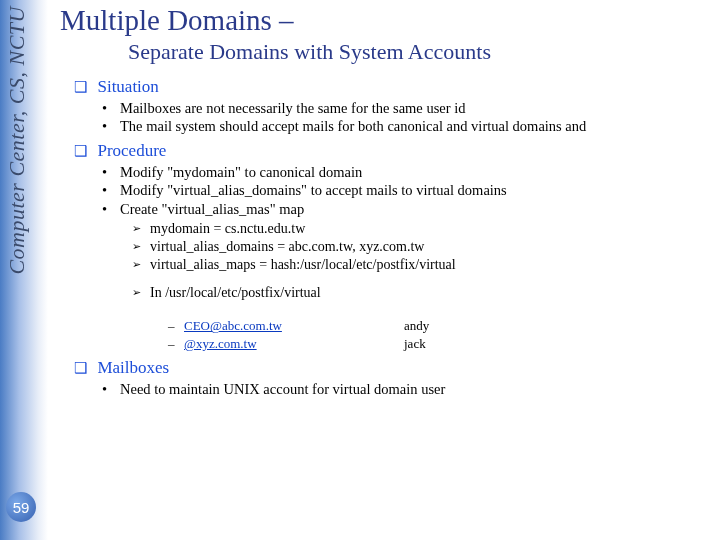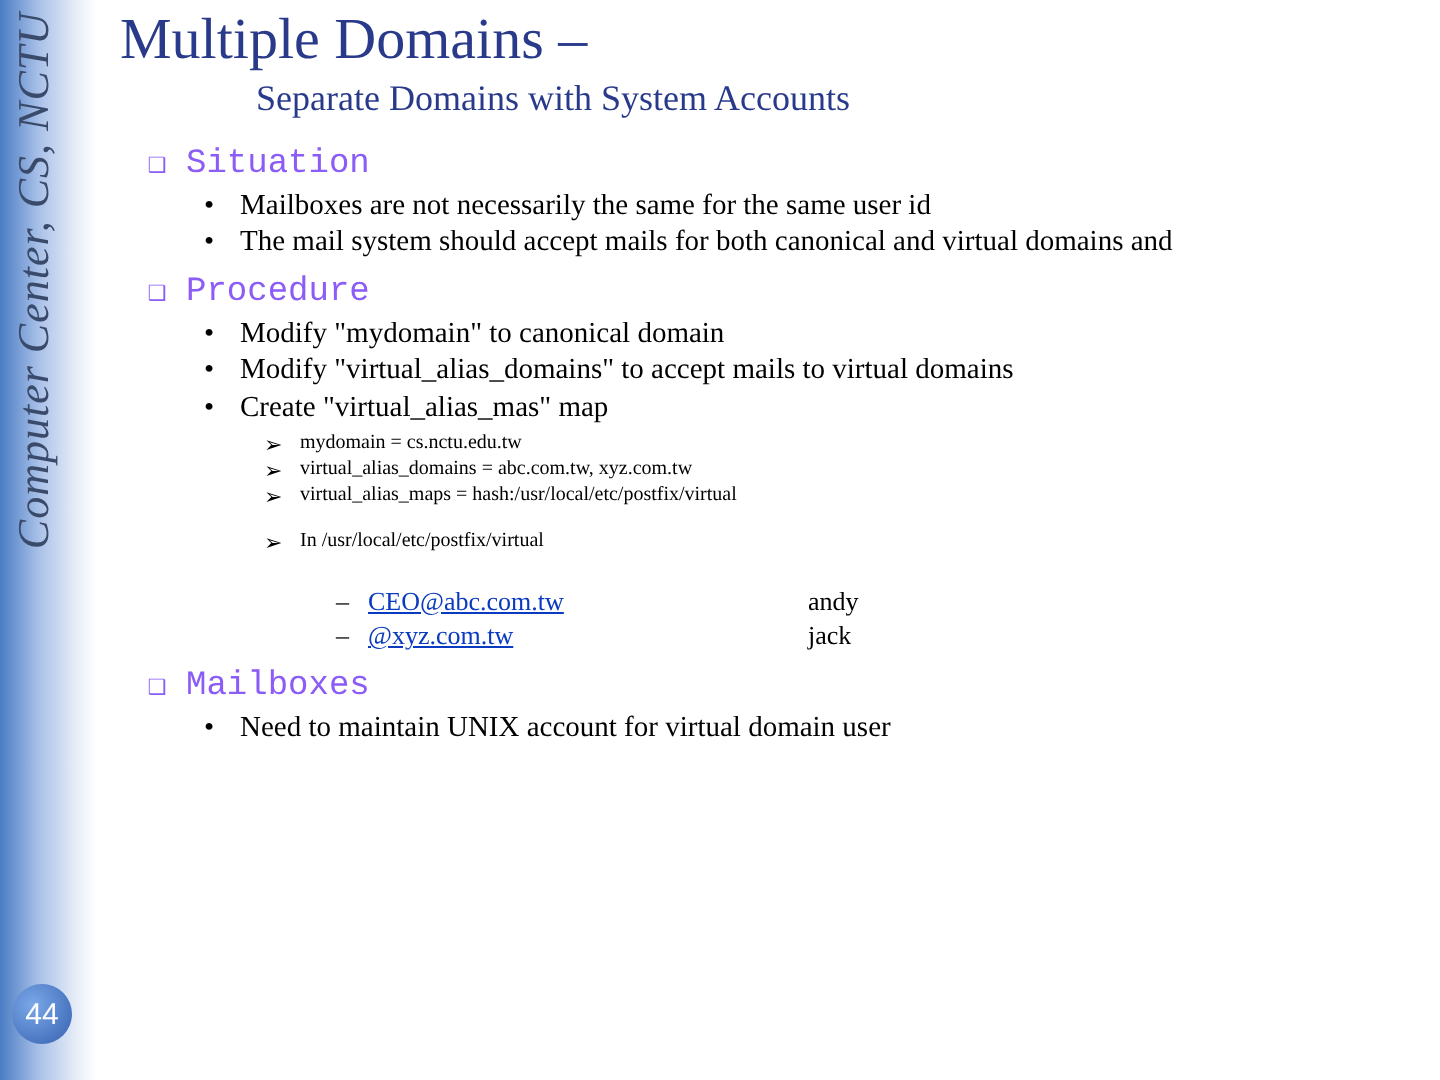--- a/index.html
+++ b/index.html
@@ -52,34 +52,33 @@
     left: 60px;
     top: 4px;
     right: 4px;
   }
   .title {
     font-size: 29px;
     color: #2a3a8a;
     margin-bottom: 2px;
   }
   .subtitle {
-    font-size: 18px;
+    font-size: 22px;
     color: #2a3a8a;
     margin-left: 68px;
     margin-bottom: 12px;
   }
   .section {
     margin-left: 14px;
     margin-bottom: 6px;
   }
   .section-heading {
     font-size: 17px;
-    color: #8b5cf6;
+    color: #1d4ed8;
     margin-bottom: 2px;
-    font-family: Liberation Mono, monospace;
   }
   .section-heading::before {
     content: "❑";
     margin-right: 10px;
     font-size: 15px;
   }
   .bullet-list {
     list-style: none;
     margin-left: 46px;
   }
@@ -93,21 +92,21 @@
     content: "•";
     position: absolute;
     left: -18px;
   }
   .sub-list {
     list-style: none;
     margin-left: 76px;
     margin-top: 2px;
   }
   .sub-list li {
-    font-size: 10px;
+    font-size: 14px;
     color: #000;
     line-height: 1.3;
     position: relative;
   }
   .sub-list li::before {
     content: "Ø";
     position: absolute;
     left: -18px;
     font-family: Wingdings, serif;
   }
@@ -141,21 +140,21 @@
     display: flex;
   }
   .kv-left { width: 220px; }
   .gap { height: 8px; }
 </style>
 </head>
 <body>
 
 <div class="sidebar">
   <div class="sidebar-text">Computer Center, CS, NCTU</div>
-  <div class="page-num">44</div>
+  <div class="page-num">59</div>
 </div>
 
 <div class="content">
   <div class="title">Multiple Domains –</div>
   <div class="subtitle">Separate Domains with System Accounts</div>
 
   <div class="section">
     <div class="section-heading">Situation</div>
     <ul class="bullet-list">
       <li>Mailboxes are not necessarily the same for the same user id</li>

